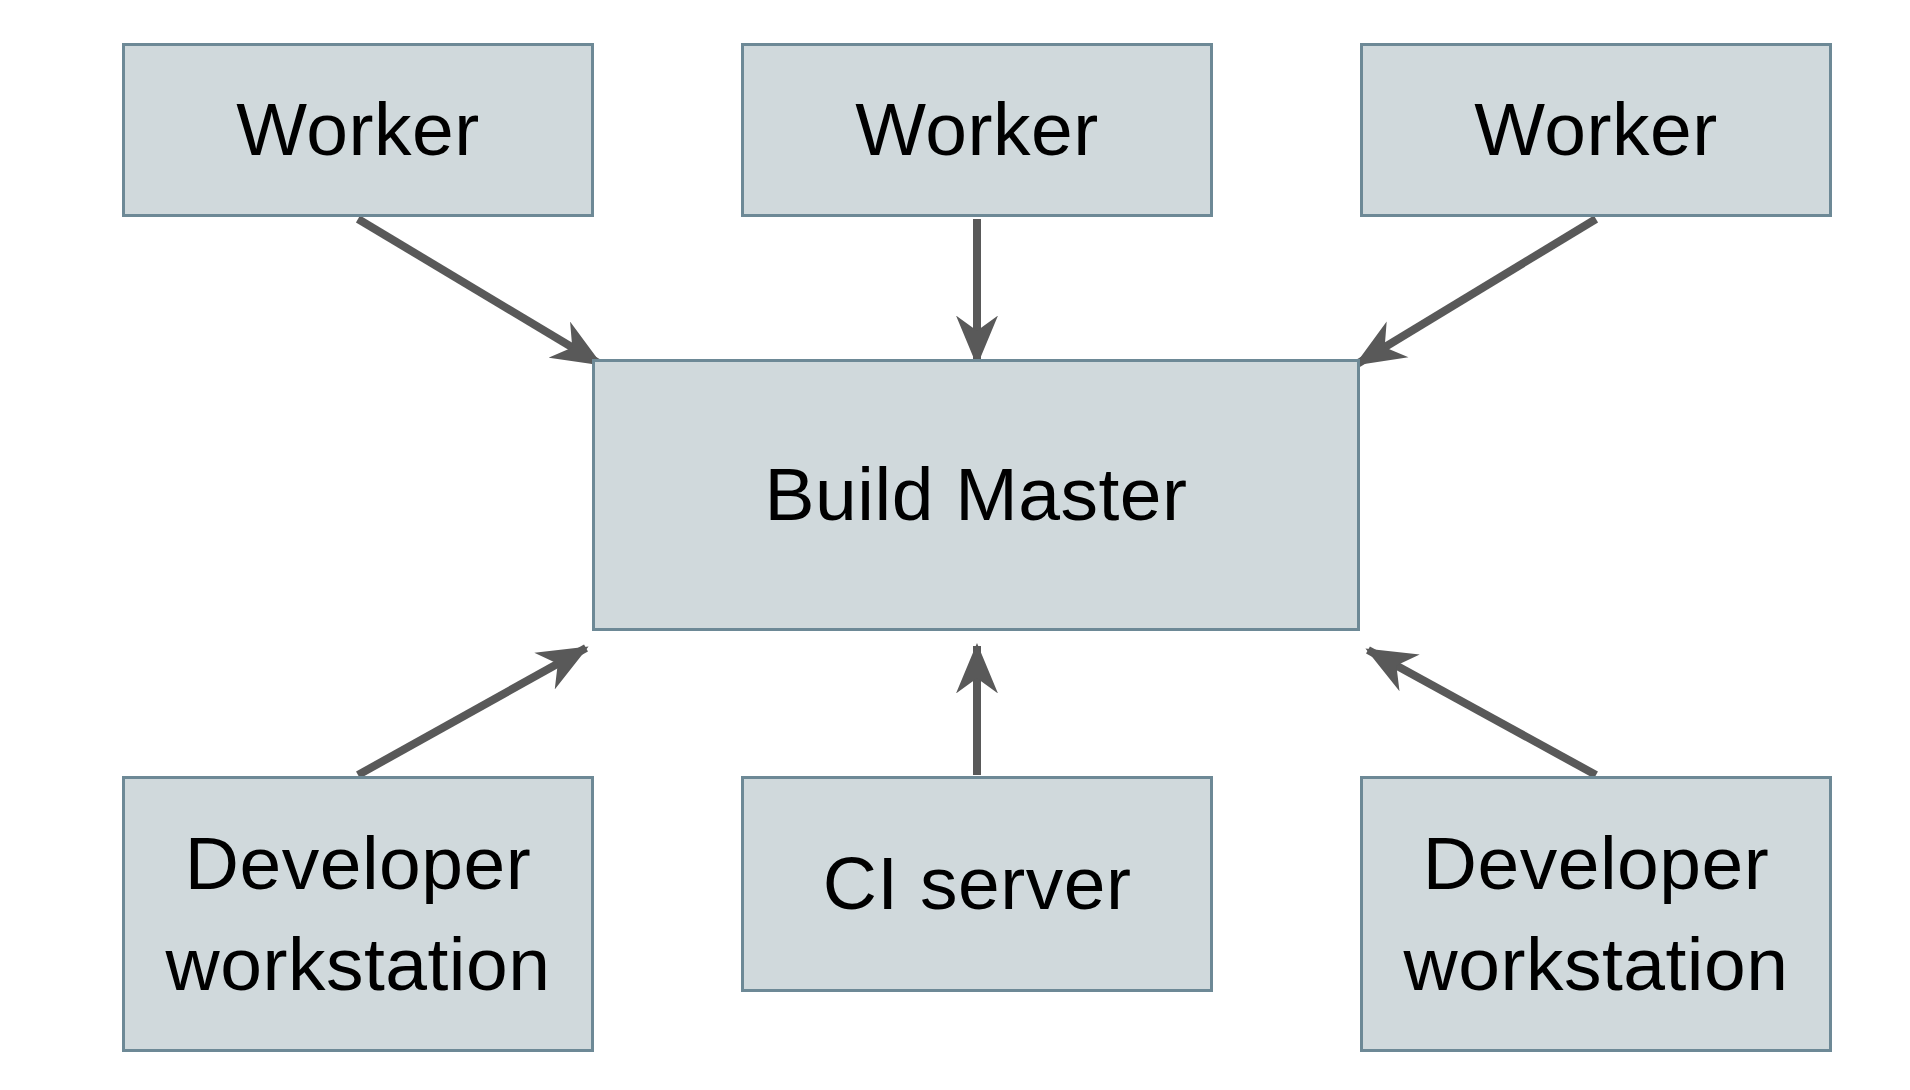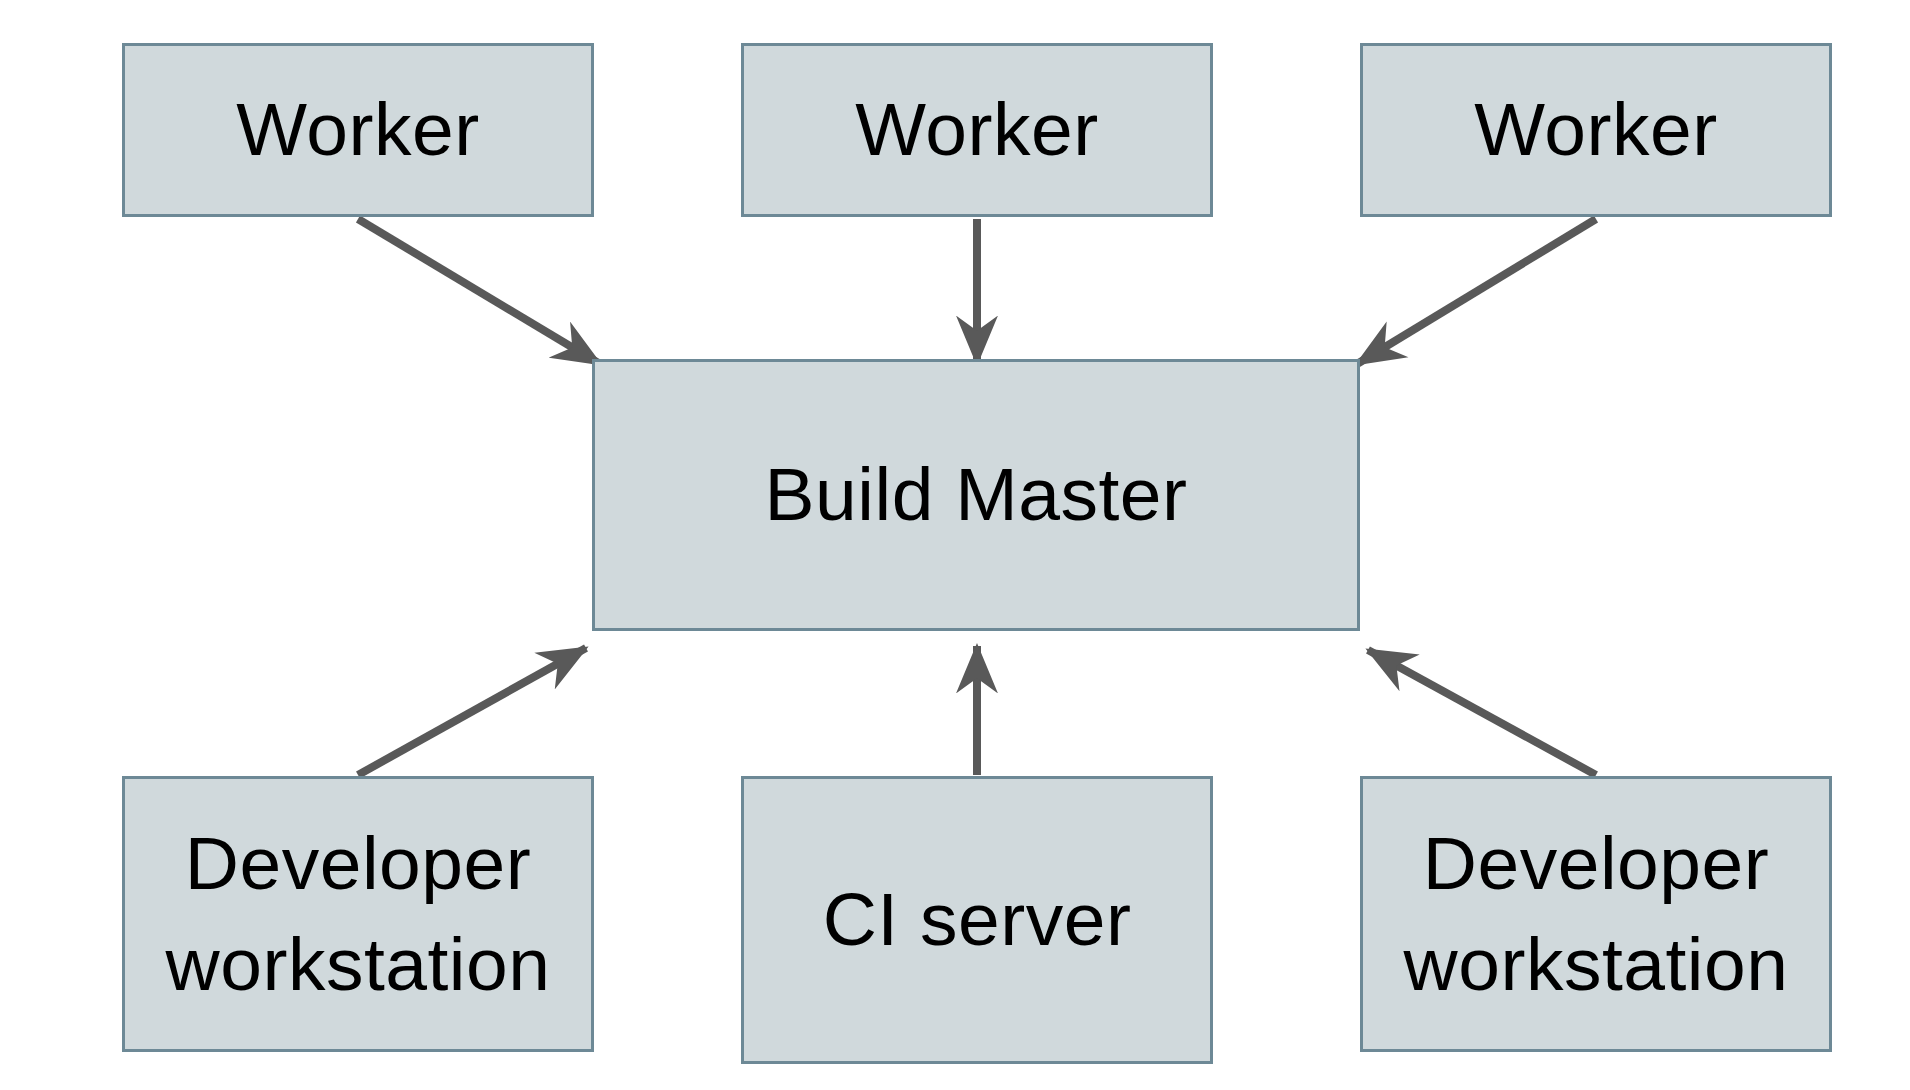--- a/index.html
+++ b/index.html
@@ -48,21 +48,21 @@
     line-height: 1.35;
     letter-spacing: 0.5px;
     white-space: pre-line;
   }
   
   .node-worker-1      { left: 122px;  top: 43px;  width: 472px; height: 174px; }
   .node-worker-2      { left: 741px;  top: 43px;  width: 472px; height: 174px; }
   .node-worker-3      { left: 1360px; top: 43px;  width: 472px; height: 174px; }
   .node-build-master  { left: 592px;  top: 359px; width: 768px; height: 272px; }
   .node-dev-left      { left: 122px;  top: 776px; width: 472px; height: 276px; }
-  .node-ci-server     { left: 741px;  top: 776px; width: 472px; height: 288px; }
+  .node-ci-server     { left: 741px;  top: 776px; width: 472px; height: 216px; }
   .node-dev-right     { left: 1360px; top: 776px; width: 472px; height: 276px; }
 </style>
 </head>
 <body>
 
 <div class="stage">
 
   <svg class="arrows-layer" viewBox="0 0 1910 1090" xmlns="http://www.w3.org/2000/svg">
     <defs>
       <marker id="arrowhead" viewBox="0 0 12 10" refX="11.3" refY="5" markerWidth="6.3" markerHeight="5.3" orient="auto" markerUnits="strokeWidth">

